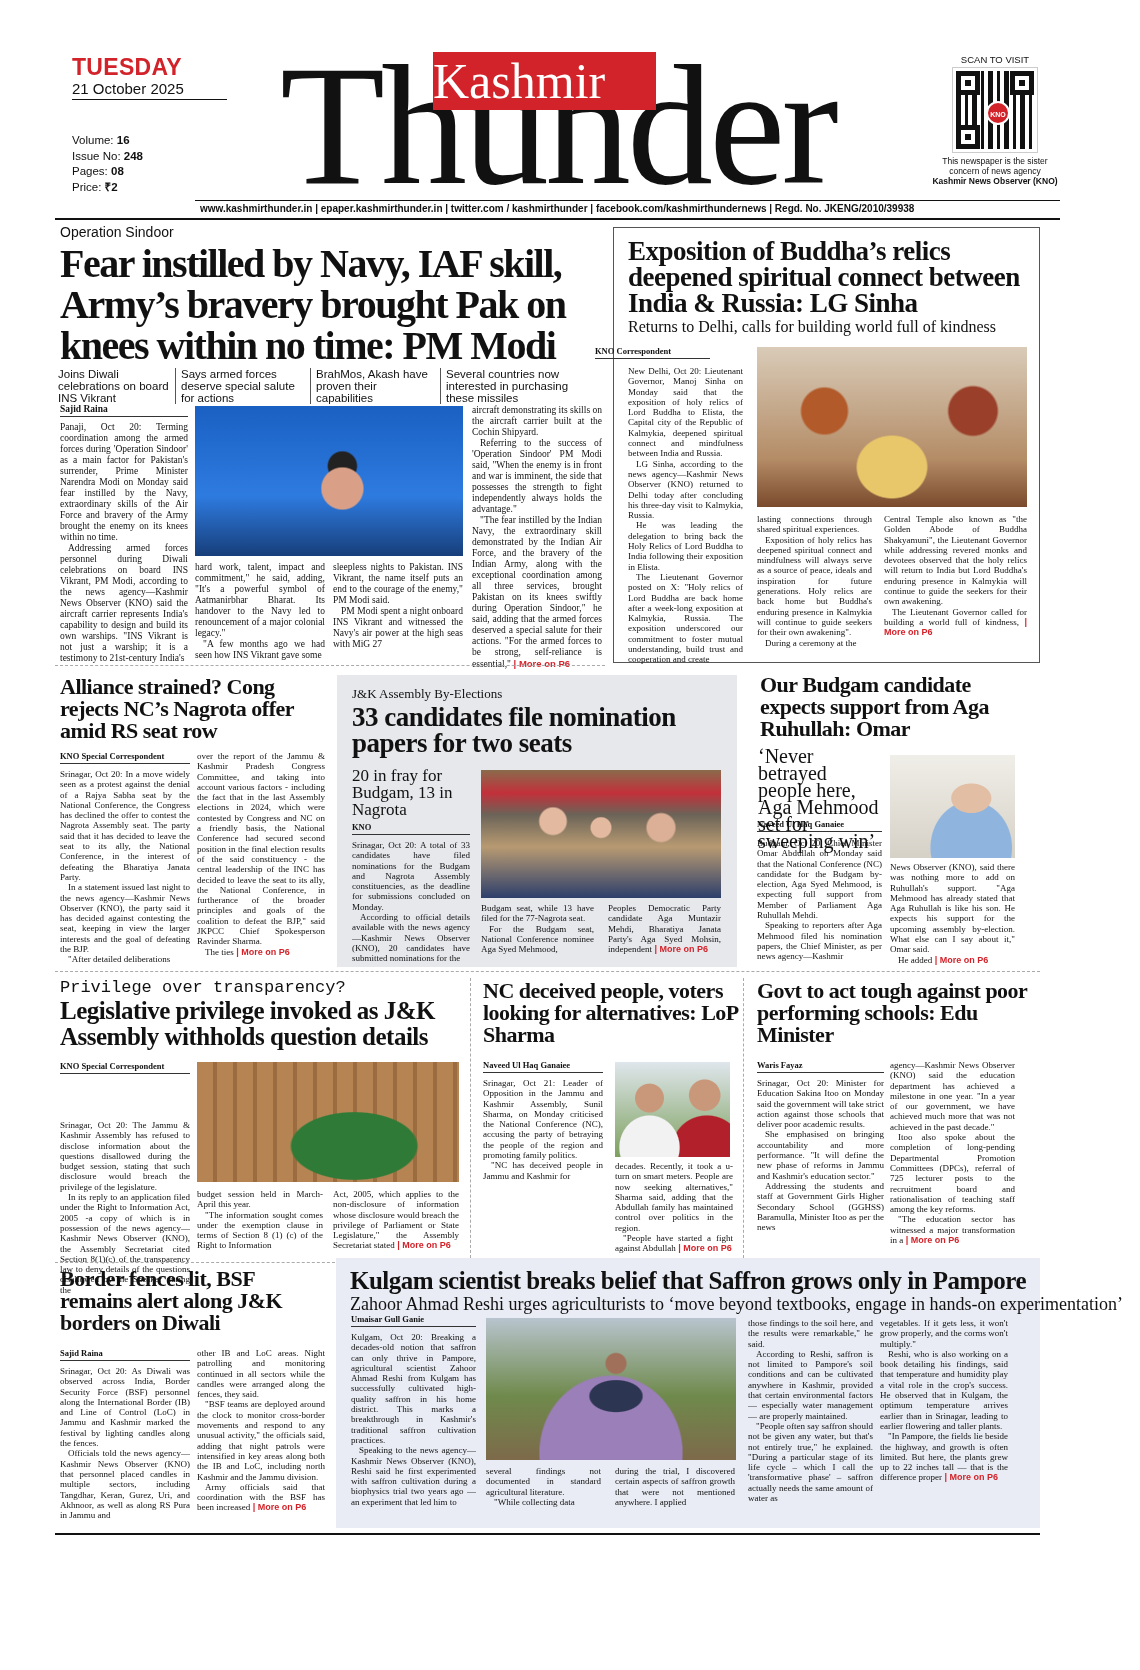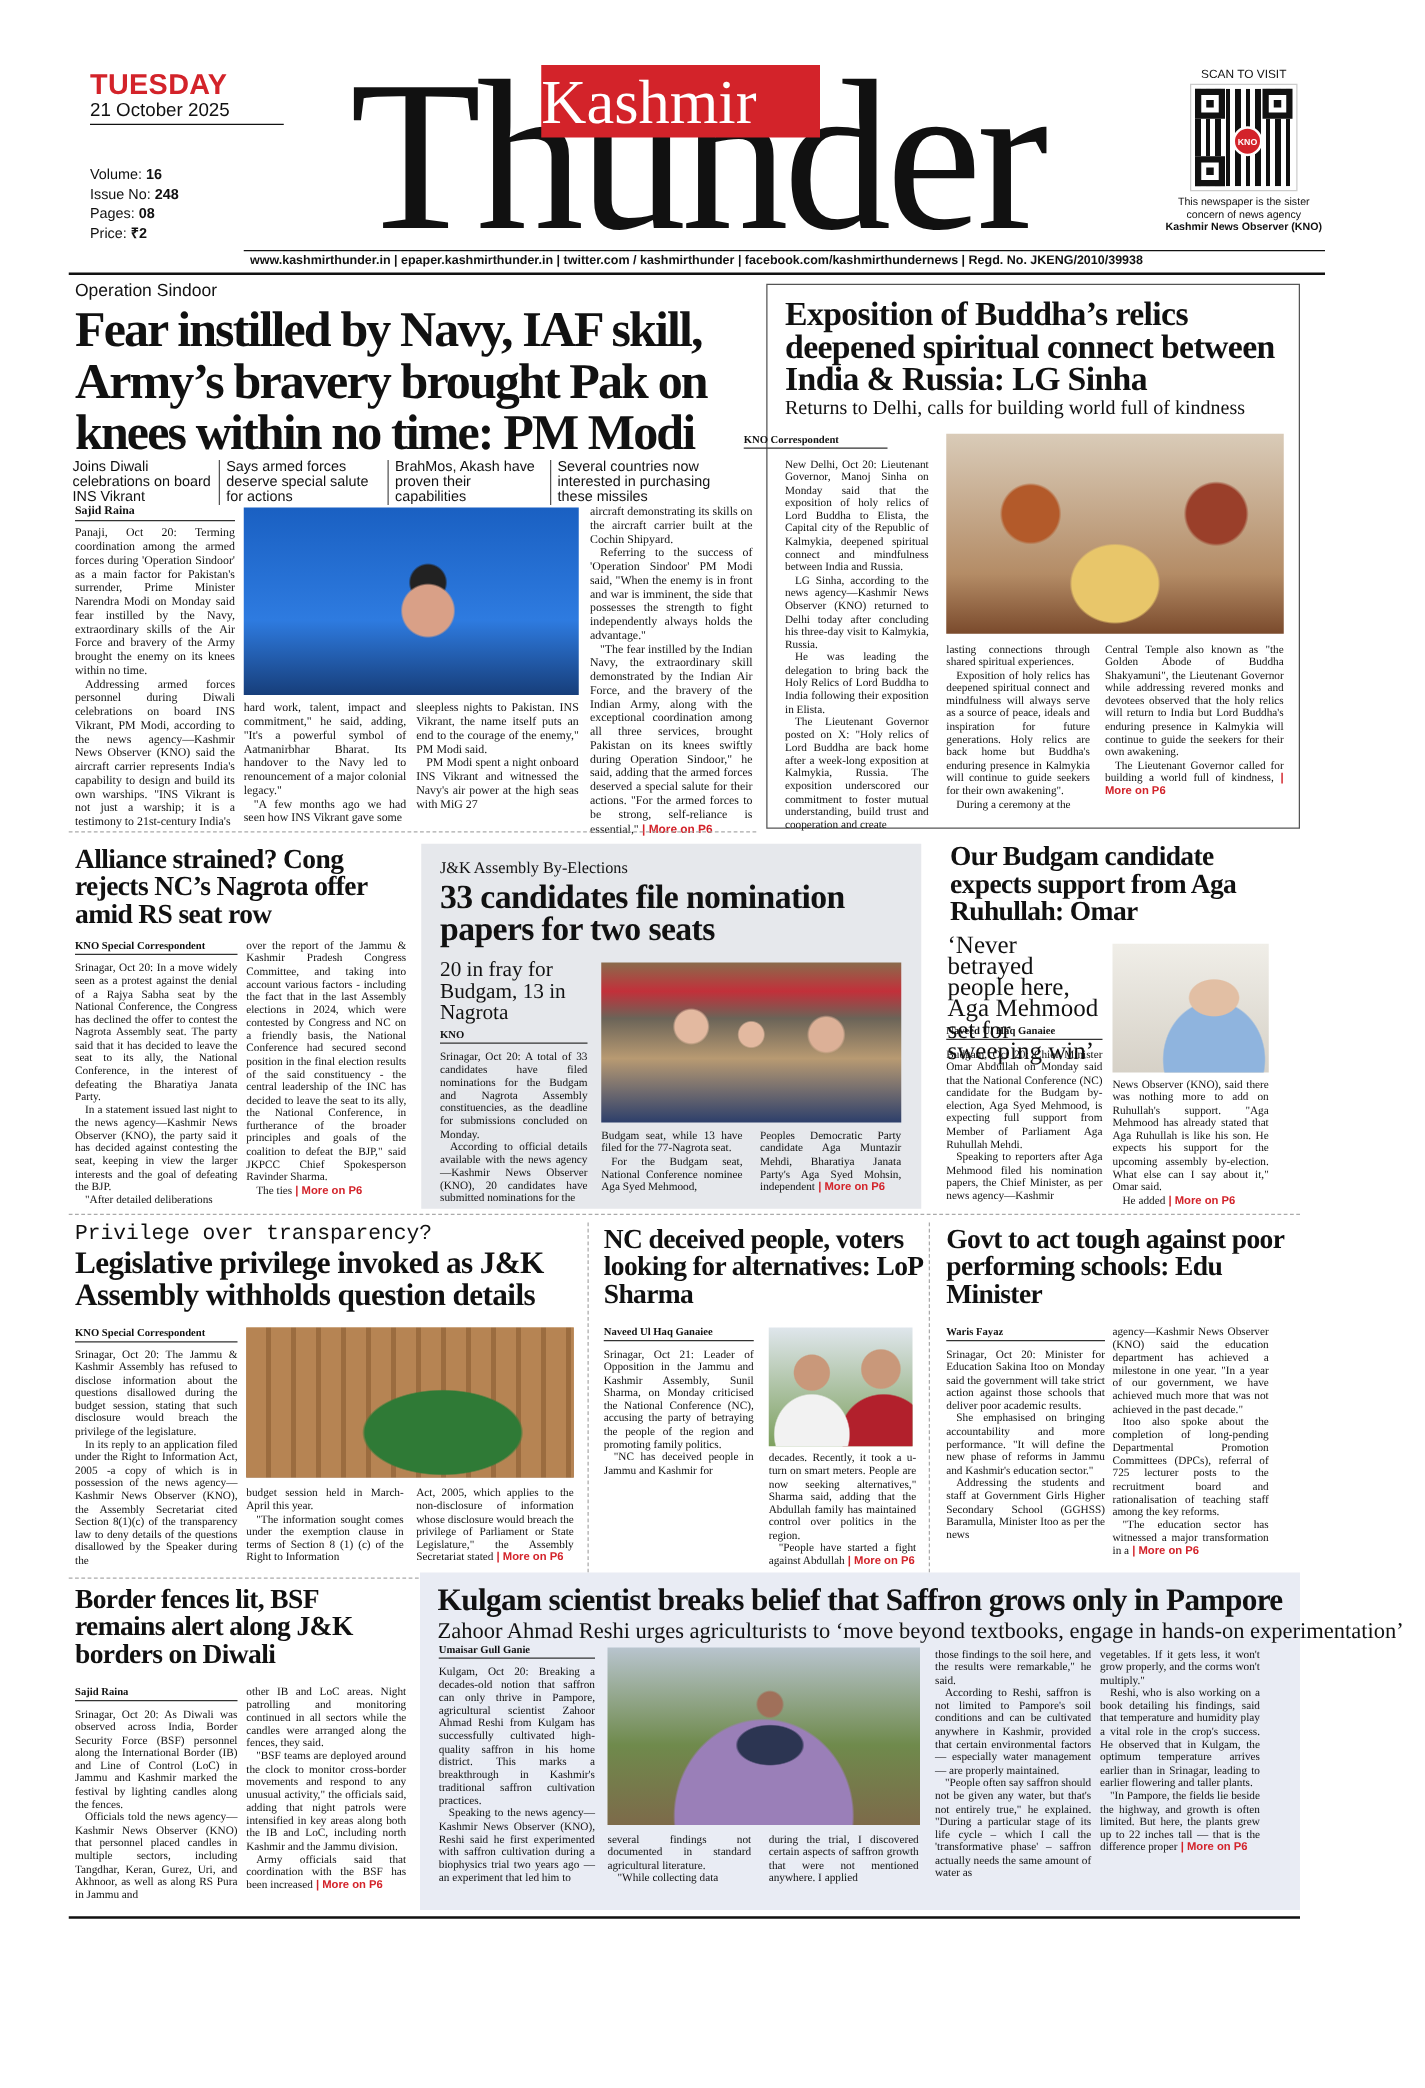--- a/index.html
+++ b/index.html
@@ -160,21 +160,21 @@
 <div class="abs col" style="left:890px;top:862px;width:125px;font-size:9px;line-height:10.3px">
  <p>News Observer (KNO), said there was nothing more to add on Ruhullah's support. "Aga Mehmood has already stated that Aga Ruhullah is like his son. He expects his support for the upcoming assembly by-election. What else can I say about it," Omar said.</p>
     <p><span>He added</span><span class="more"> | More on P6</span></p>
 </div>
 
 <div class="hdiv" style="left:55px;top:971px;width:985px"></div>
 
 <div class="abs kicker" style="left:60px;top:978px;font-family:Liberation Mono, monospace;font-size:17px">Privilege over transparency?</div>
 <div class="abs hl" style="left:60px;top:998px;width:410px;font-size:25px;line-height:26px">Legislative privilege invoked as J&amp;K Assembly withholds question details</div>
 <div class="abs byline" style="left:60px;top:1061px;width:130px;font-size:8.5px">KNO Special Correspondent</div>
-<div class="abs col" style="left:60px;top:1078px;width:130px;font-size:9px;line-height:10.3px">
+<div class="abs col" style="left:60px;top:1120px;width:130px;font-size:9px;line-height:10.3px">
  <p>Srinagar, Oct 20: The Jammu &amp; Kashmir Assembly has refused to disclose information about the questions disallowed during the budget session, stating that such disclosure would breach the privilege of the legislature.</p>
     <p>In its reply to an application filed under the Right to Information Act, 2005 -a copy of which is in possession of the news agency—Kashmir News Observer (KNO), the Assembly Secretariat cited Section 8(1)(c) of the transparency law to deny details of the questions disallowed by the Speaker during the</p>
 </div>
 <div class="img" style="left:197px;top:1062px;width:262px;height:120px;background:radial-gradient(ellipse at 60% 70%,#2f7a36 0 28%,transparent 29%),repeating-linear-gradient(90deg,#b68453 0 16px,#9b6c3f 16px 20px),linear-gradient(180deg,#c89560,#8a5a31)"></div>
 <div class="abs col" style="left:197px;top:1189px;width:126px;font-size:9px;line-height:10.3px">
  <p>budget session held in March-April this year.</p>
     <p>"The information sought comes under the exemption clause in terms of Section 8 (1) (c) of the Right to Information</p>
 </div>
 <div class="abs col" style="left:333px;top:1189px;width:126px;font-size:9px;line-height:10.3px">
  <p><span>Act, 2005, which applies to the non-disclosure of information whose disclosure would breach the privilege of Parliament or State Legislature," the Assembly Secretariat stated</span><span class="more"> | More on P6</span></p>

